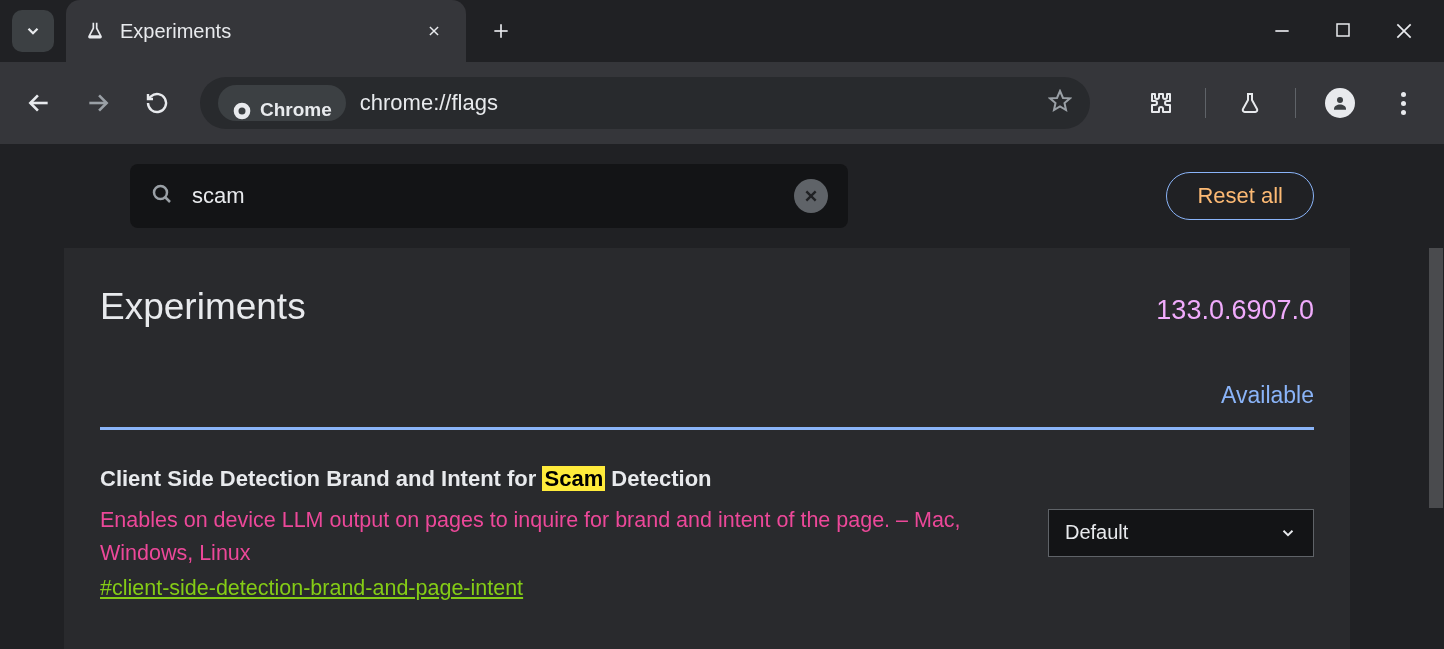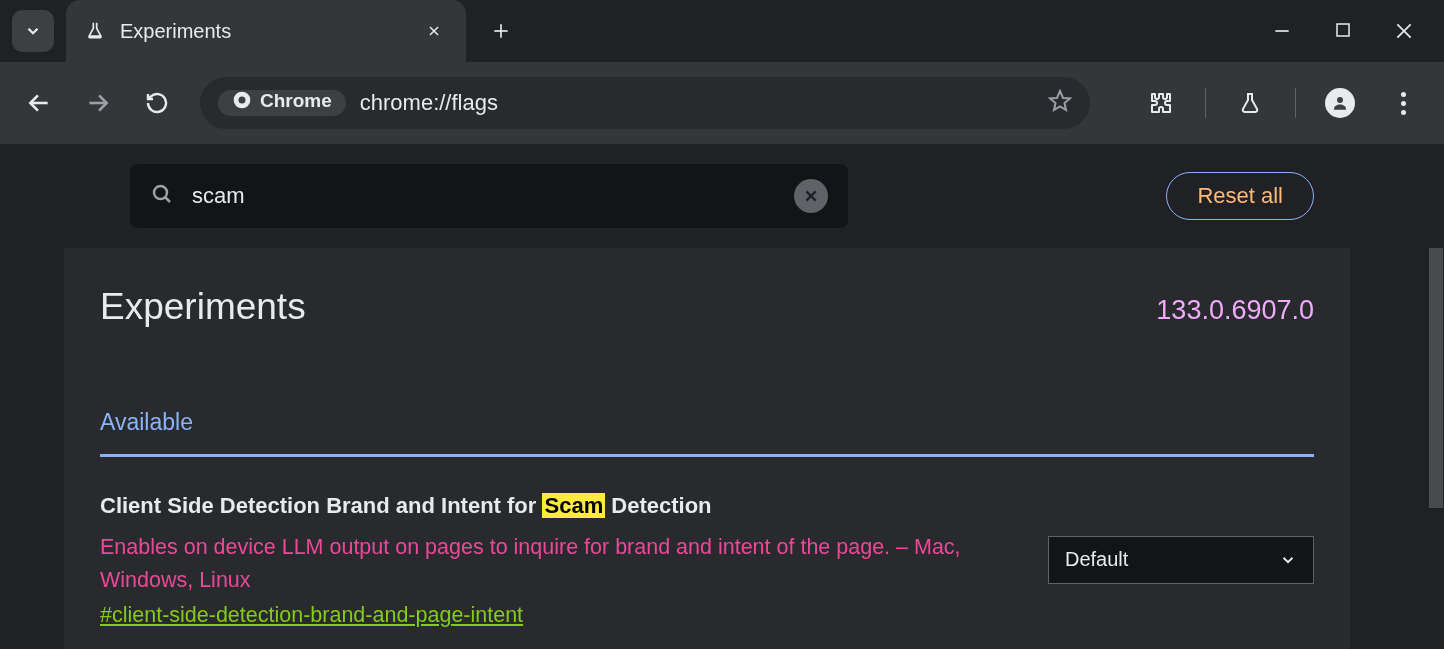--- a/index.html
+++ b/index.html
@@ -14,21 +14,21 @@
   .tab .tab-close { margin-left:auto; color:#e8eaed; font-size:14px; width:24px;height:24px;display:flex;align-items:center;justify-content:center;}
   .newtab-btn { width:42px; height:42px; margin-left:14px; display:flex;align-items:center;justify-content:center;color:#e8eaed;}
   .winctrls { margin-left:auto; display:flex; gap:42px; padding-right:30px; color:#e8eaed;}
   .winctrls svg { display:block; }
 
   
   .toolbar { height:82px; background:#35363a; display:flex; align-items:center; padding:0 22px; gap:26px;}
   .nav-btn { width:36px; height:36px; display:flex;align-items:center;justify-content:center; color:#9aa0a6; }
   .nav-btn.enabled { color:#e8eaed; }
   .omnibox { flex:0 0 890px; height:52px; background:#282a2d; border-radius:26px; display:flex; align-items:center; padding:0 18px; gap:14px;}
-  .chrome-chip { background:#3c4043; height:26px; border-radius:18px; display:flex; align-items:flex-start; padding:0 14px; gap:8px; color:#e8eaed; font-weight:600; font-size:19px;}
+  .chrome-chip { background:#3c4043; height:36px; border-radius:18px; display:flex; align-items:flex-end; padding:0 14px; gap:8px; color:#e8eaed; font-weight:600; font-size:19px;}
   .omnibox-url { color:#e8eaed; font-size:22px; flex:1;}
   .star { color:#9aa0a6; margin-left:auto; }
   .toolbar-spacer { flex:1; }
   .toolbar-icon { width:40px;height:40px;display:flex;align-items:center;justify-content:center;color:#e8eaed;}
   .vsep { width:1px; height:30px; background:#5f6368;}
   .avatar { width:30px;height:30px;border-radius:50%;background:#e8eaed;display:flex;align-items:center;justify-content:center;}
   .kebab { display:flex; flex-direction:column; gap:4px; }
   .kebab span { width:5px;height:5px;background:#e8eaed;border-radius:50%;}
 
   
@@ -38,21 +38,21 @@
   .search-icon { color:#9aa0a6; }
   .clear-btn { width:34px;height:34px;border-radius:50%; background:#5f6368;display:flex;align-items:center;justify-content:center;color:#202124;font-weight:bold;}
   .reset-btn { margin-left:auto; height:48px; padding:0 30px; border:1px solid #8ab4f8; color:#fdba74; border-radius:28px; background:transparent; font-size:22px; display:flex;align-items:center;}
 
   
   .content { position:absolute; top:248px; bottom:0; left:64px; right:94px; background:#292a2d; padding:38px 36px 0 36px; overflow:hidden;}
   .page-header { display:flex; align-items:baseline; justify-content:space-between;}
   .page-title { color:#e8eaed; font-size:37px; font-weight:400;}
   .version { color:#f0abfc; font-size:27px; }
   .tabs { display:flex; margin-top:54px; border-bottom:1px solid #5f6368;}
-  .tabbtn { flex:1; text-align:left; padding-bottom:20px; font-size:23px; color:#e8eaed; position:relative;margin-top:27px;}
+  .tabbtn { flex:1; text-align:right; padding-bottom:20px; font-size:23px; color:#e8eaed; position:relative;}
   .tabbtn.active { color:#8ab4f8; }
   .tabbtn.active::after { content:''; position:absolute; left:0; right:0; bottom:-1px; height:3px; background:#8ab4f8;}
   .flag { display:flex; gap:20px; margin-top:34px; }
   .flag-left { flex:1; }
   .flag-title { color:#e8eaed; font-size:22px; font-weight:700; line-height:1.35;}
   .flag-title mark { background:#ffeb3b; color:#000; padding:0 2px;}
   .flag-desc { color:#ec4899; font-size:21.5px; margin-top:10px; line-height:1.55;}
   .flag-anchor { color:#84cc16; font-size:21.5px; text-decoration:underline; display:inline-block; margin-top:6px;}
   .flag-sel { width:266px; align-self:center;border-radius:17px;}
   .select { height:48px; background:#131416; border:1px solid #5f6368; display:flex; align-items:center; padding:0 16px; justify-content:space-between; color:#e8eaed; font-size:20px;}

